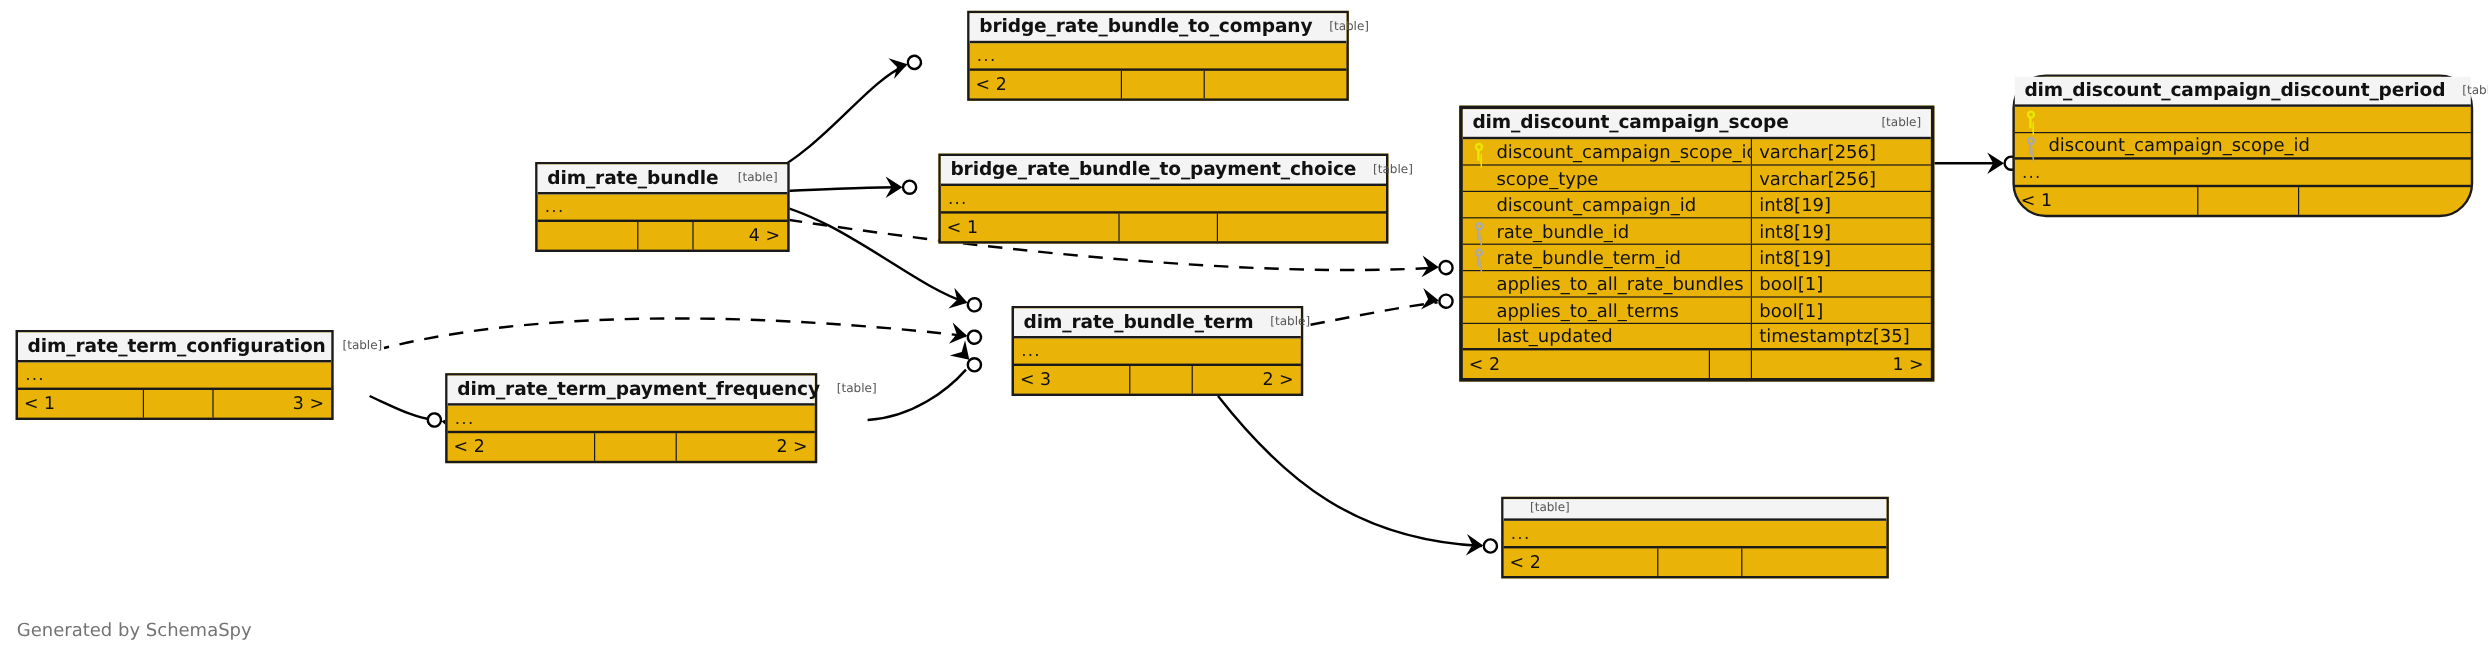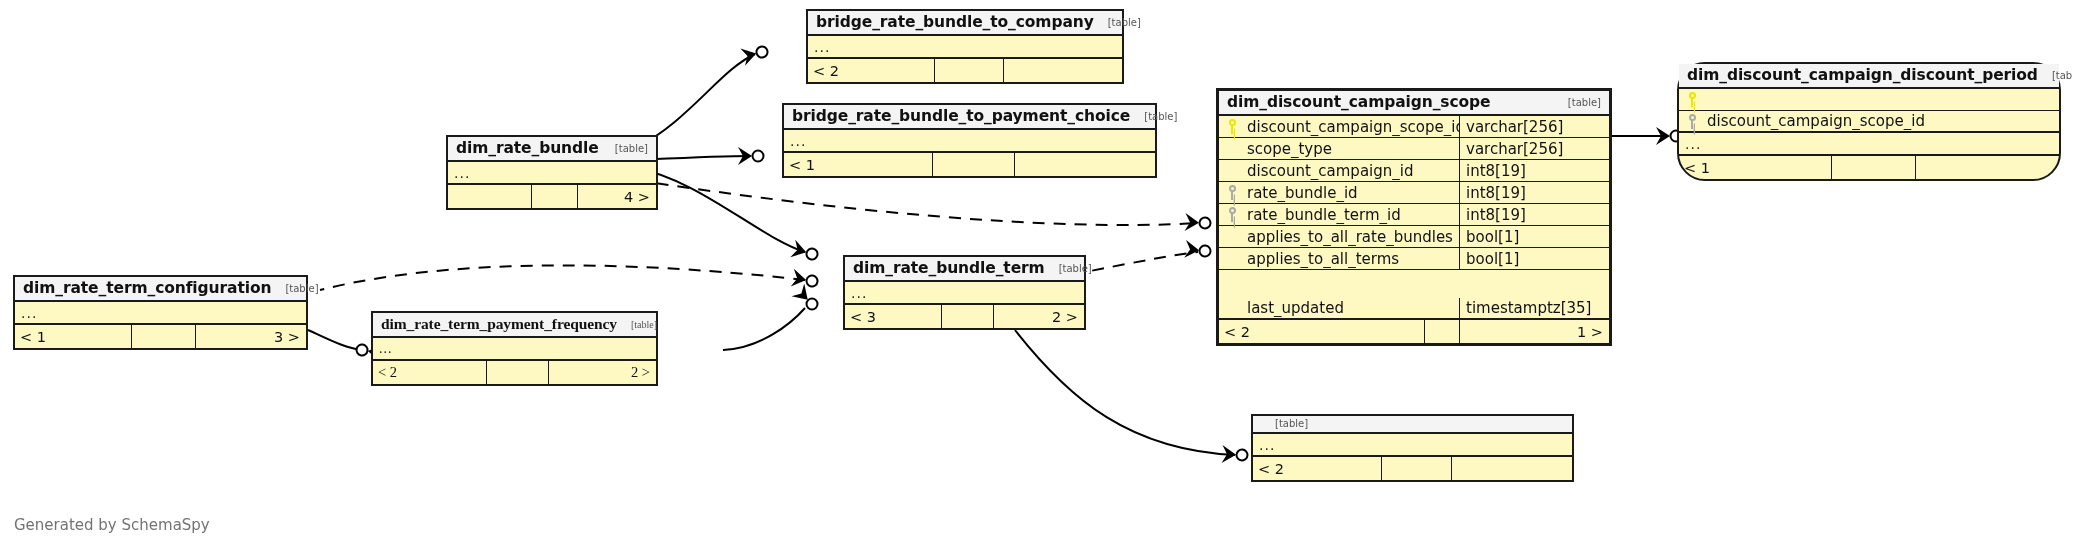--- a/index.html
+++ b/index.html
@@ -24,21 +24,21 @@
     width: 2073px;
     height: 544px;
     pointer-events: none;
   }
 
   
   .tbl {
     position: absolute;
     box-sizing: border-box;
     border: 2px solid #1a1a1a;
-    background: #fef9c3;
+    background: #eab308;
     z-index: 5;
   }
   .tbl-head {
     display: flex;
     align-items: center;
     justify-content: space-between;
     background: #f4f4f4;
     border-bottom: 2px solid #1a1a1a;
     padding: 2px 8px 3px 8px;
     white-space: nowrap;
@@ -208,21 +208,21 @@
       <span class="tbl-tag">[table]</span>
     </div>
     <div class="row-ellipsis">...</div>
     <div class="foot">
       <div class="foot-cell foot-l">&lt; 2</div>
       <div class="foot-cell foot-m"></div>
       <div class="foot-cell foot-r"></div>
     </div>
   </div>
 
-  <div class="tbl" style="left:782px; top:103px; width:375px;">
+  <div class="tbl" style="left:782px; top:128px; width:375px;">
     <div class="tbl-head">
       <span class="tbl-title">bridge_rate_bundle_to_payment_choice</span>
       <span class="tbl-tag">[table]</span>
     </div>
     <div class="row-ellipsis">...</div>
     <div class="foot">
       <div class="foot-cell foot-l">&lt; 1</div>
       <div class="foot-cell foot-m"></div>
       <div class="foot-cell foot-r"></div>
     </div>
@@ -234,34 +234,34 @@
       <span class="tbl-tag">[table]</span>
     </div>
     <div class="row-ellipsis">...</div>
     <div class="foot">
       <div class="foot-cell foot-l"></div>
       <div class="foot-cell foot-m"></div>
       <div class="foot-cell foot-r">4 &gt;</div>
     </div>
   </div>
 
-  <div class="tbl" style="left:13px; top:275px; width:295px;">
+  <div class="tbl" style="left:13px; top:275px; width:265px;">
     <div class="tbl-head">
       <span class="tbl-title">dim_rate_term_configuration</span>
       <span class="tbl-tag">[table]</span>
     </div>
     <div class="row-ellipsis">...</div>
     <div class="foot">
       <div class="foot-cell foot-l">&lt; 1</div>
       <div class="foot-cell foot-m"></div>
       <div class="foot-cell foot-r">3 &gt;</div>
     </div>
   </div>
 
-  <div class="tbl" style="left:371px; top:311px; width:287px;font-family:Liberation Serif, serif;">
+  <div class="tbl" style="left:371px; top:311px; width:310px;">
     <div class="tbl-head">
       <span class="tbl-title">dim_rate_term_payment_frequency</span>
       <span class="tbl-tag">[table]</span>
     </div>
     <div class="row-ellipsis">...</div>
     <div class="foot">
       <div class="foot-cell foot-l">&lt; 2</div>
       <div class="foot-cell foot-m"></div>
       <div class="foot-cell foot-r">2 &gt;</div>
     </div>
@@ -320,21 +320,21 @@
     <div class="row">
       <span class="col-key"></span>
       <span class="col-name">applies_to_all_rate_bundles</span>
       <span class="col-type" style="width:150px;">bool[1]</span>
     </div>
     <div class="row">
       <span class="col-key"></span>
       <span class="col-name">applies_to_all_terms</span>
       <span class="col-type" style="width:150px;">bool[1]</span>
     </div>
-    <div class="row" style="border-bottom:2px solid #1a1a1a;margin-top:28px;">
+    <div class="row" style="border-bottom:2px solid #1a1a1a;">
       <span class="col-key"></span>
       <span class="col-name">last_updated</span>
       <span class="col-type" style="width:150px;">timestamptz[35]</span>
     </div>
 
     <div class="foot">
       <div class="foot-cell foot-l" style="flex:0 0 205px;">&lt; 2</div>
       <div class="foot-cell foot-m" style="flex:1 1 auto;"></div>
       <div class="foot-cell foot-r" style="flex:0 0 150px;">1 &gt;</div>
     </div>

